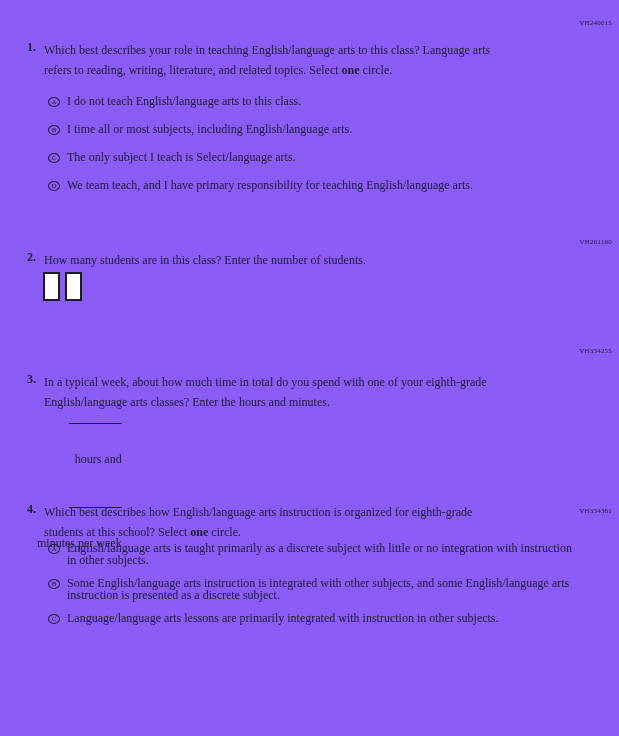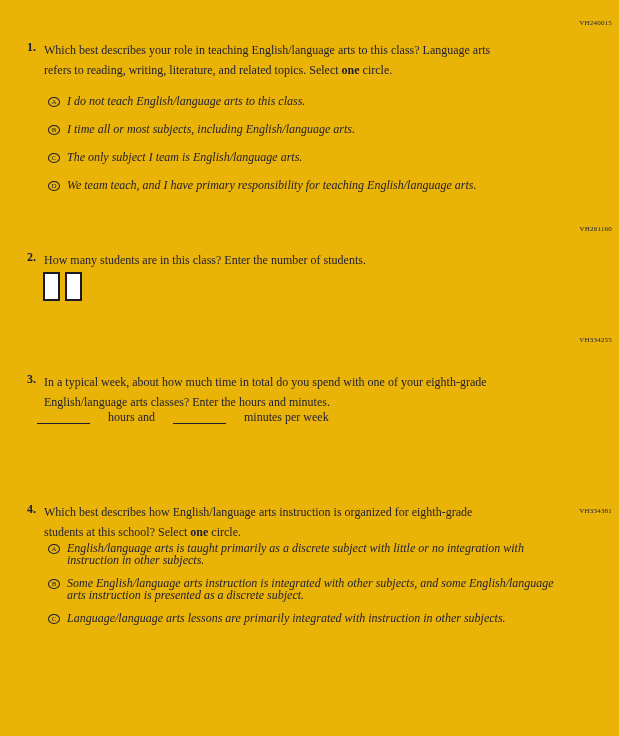--- a/index.html
+++ b/index.html
@@ -9,21 +9,21 @@
     background: #ffffff;
     font-family: "Liberation Serif", serif;
     font-size: 12px;
     color: #1d1d31;
   }
   .page {
     position: relative;
     width: 619px;
     height: 736px;
     overflow: hidden;
-    background: #eab308;
+    background: #8b5cf6;
   }
   .code {
     position: absolute;
     right: 7px;
     font-size: 7px;
     letter-spacing: 0.2px;
     color: #22223a;
   }
   .question {
     position: absolute;
@@ -61,21 +61,20 @@
     margin-right: 7px;
     display: flex;
     align-items: center;
     justify-content: center;
     font-size: 7px;
     line-height: 7px;
   }
   .opt-label {
     width: 506px;
     line-height: 12px;
-    font-style: italic;
   }
   .digit-boxes {
     position: absolute;
     left: 43px;
     top: 272px;
     display: flex;
     gap: 5px;
   }
   .digit-box {
     width: 17px;
@@ -83,22 +82,23 @@
     box-sizing: border-box;
     border: 2px solid #1b1b28;
     background: #ffffff;
   }
   .fillin {
     position: absolute;
     left: 37px;
     top: 410px;
     display: flex;
     align-items: flex-end;
-    gap: 18px;
+    gap: 28px;
     line-height: 14px;
+    flex-direction: column;
   }
   .blank {
     display: inline-block;
     width: 53px;
     height: 13px;
     border-bottom: 1px solid #1d1d31;
   }
 </style>
 </head>
 <body>
@@ -116,41 +116,41 @@
     <div class="opt-row">
       <span class="bubble">A</span>
       <span class="opt-label">I do not teach English/language arts to this class.</span>
     </div>
     <div class="opt-row">
       <span class="bubble">B</span>
       <span class="opt-label">I time all or most subjects, including English/language arts.</span>
     </div>
     <div class="opt-row">
       <span class="bubble">C</span>
-      <span class="opt-label">The only subject I team is English/language arts.</span>
+      <span class="opt-label">The only subject I teach is Select/language arts.</span>
     </div>
     <div class="opt-row">
       <span class="bubble">D</span>
       <span class="opt-label">We team teach, and I have primary responsibility for teaching English/language arts.</span>
     </div>
   </div>
 
-  <div class="code" style="top:225px">VH261160</div>
+  <div class="code" style="top:238px">VH261160</div>
 
   <div class="question" style="top:250px">
     <div class="qnum">2.</div>
     <div class="qtext">How many students are in this class? Enter the number of students.</div>
   </div>
 
   <div class="digit-boxes">
     <div class="digit-box"></div>
     <div class="digit-box"></div>
   </div>
 
-  <div class="code" style="top:336px">VH334255</div>
+  <div class="code" style="top:347px">VH334255</div>
 
   <div class="question" style="top:372px">
     <div class="qnum">3.</div>
     <div class="qtext">In a typical week, about how much time in total do you spend with one of your eighth-grade English/language arts classes? Enter the hours and minutes.</div>
   </div>
 
   <div class="fillin">
     <span class="blank"></span>
     <span>hours and</span>
     <span class="blank"></span>

